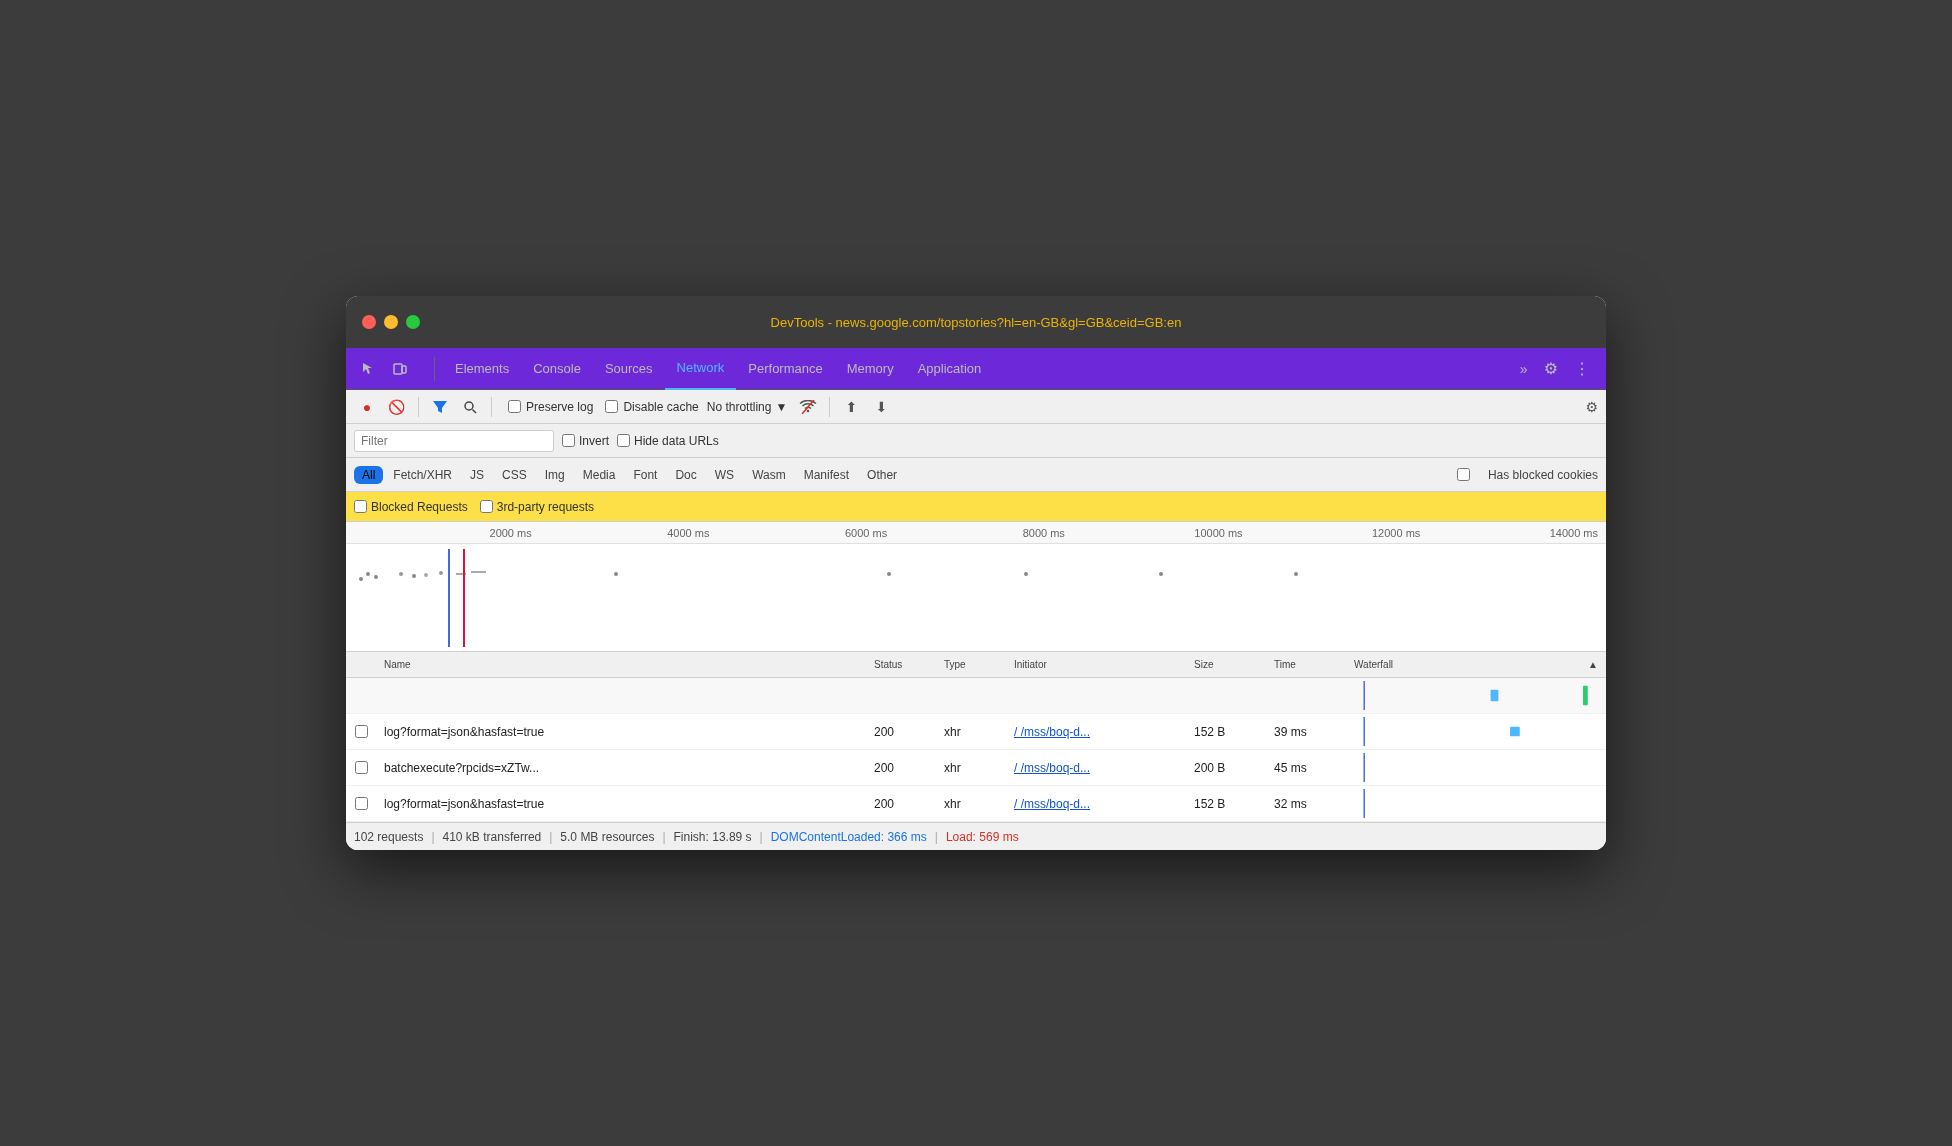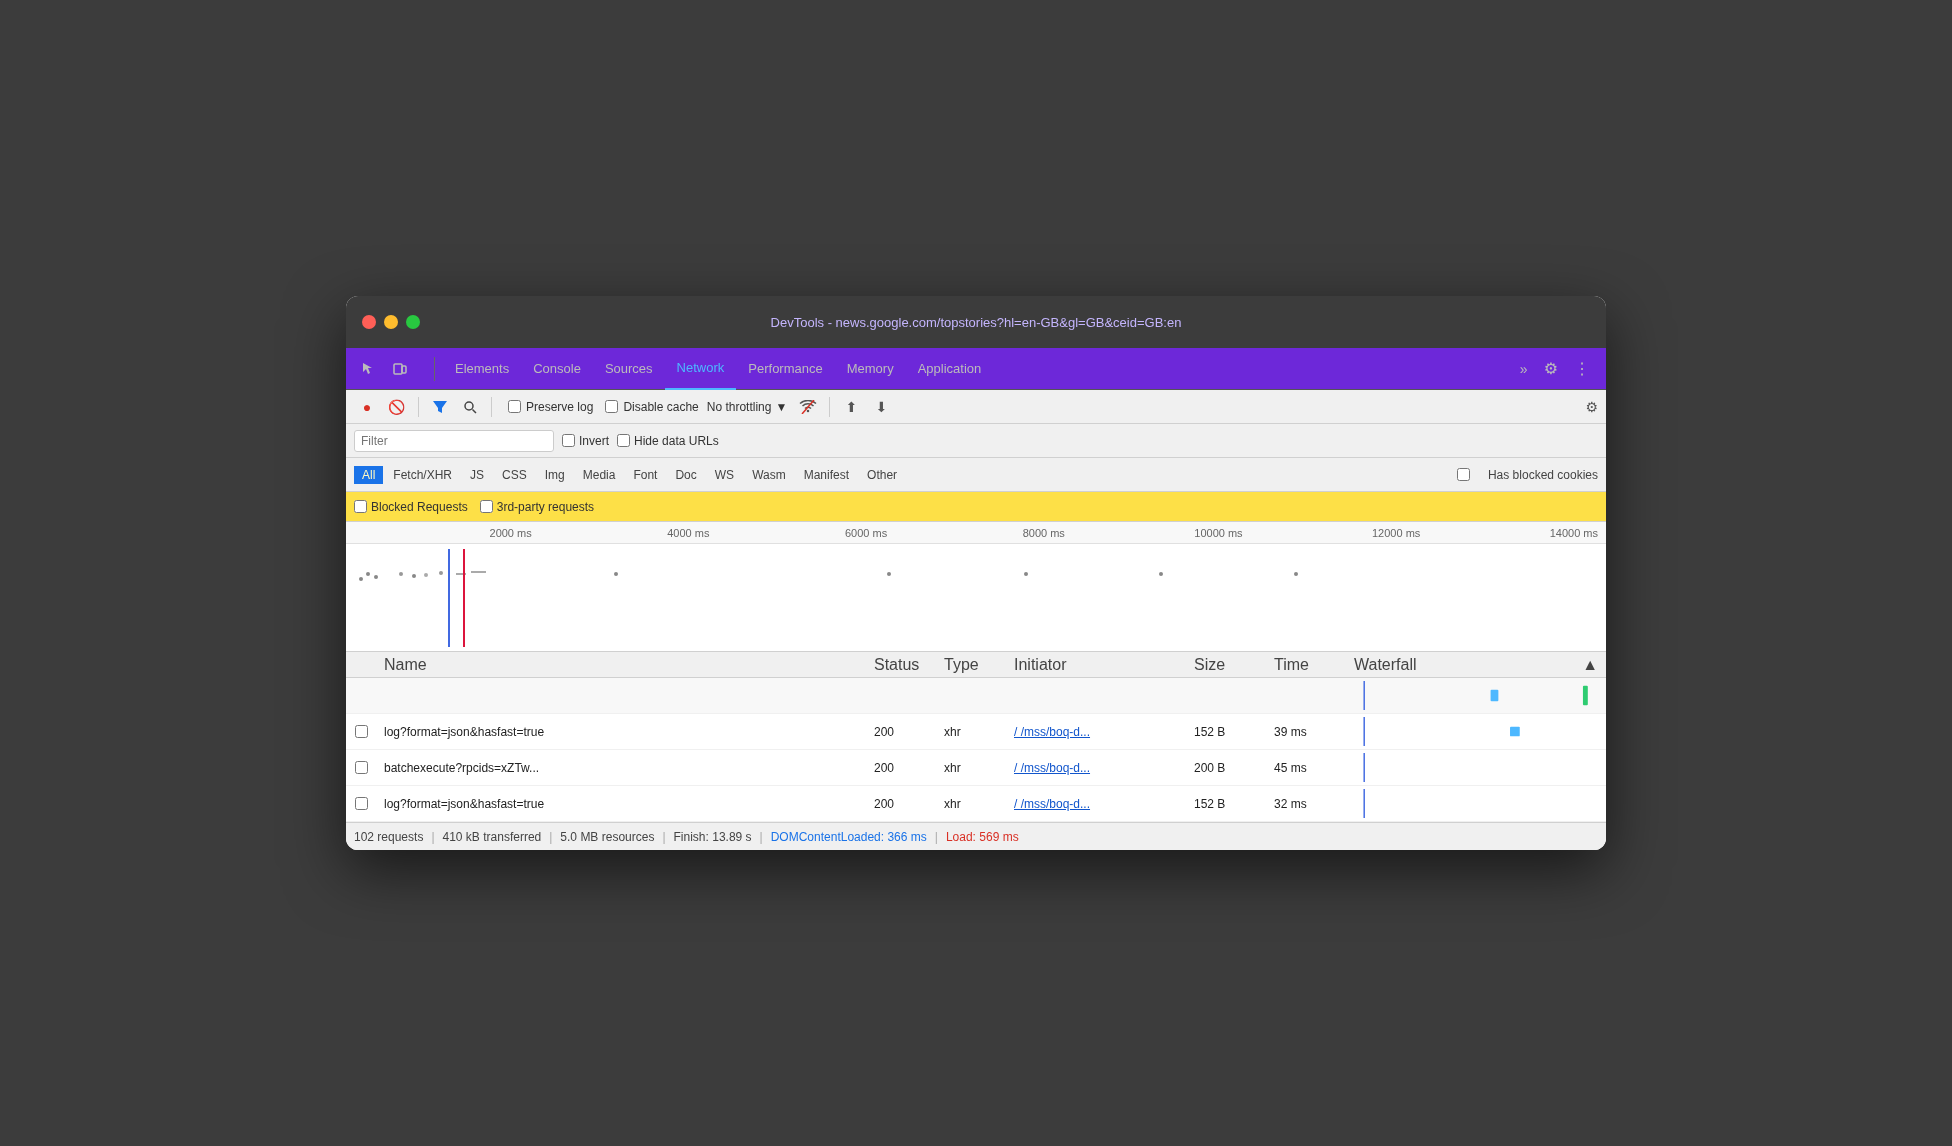--- a/index.html
+++ b/index.html
@@ -36,21 +36,21 @@
       height: 14px;
       border-radius: 50%;
     }
     .tl-red { background: #ff5f57; }
     .tl-yellow { background: #febc2e; }
     .tl-green { background: #28c840; }
     .window-title {
       position: absolute;
       left: 50%;
       transform: translateX(-50%);
-      color: #c4b5fd;
+      color: #eab308;
       font-size: 13px;
       font-weight: 500;
       white-space: nowrap;
     }
     .devtools-body {
       background: #f0f0f0;
     }
     
     .tabs-bar {
       background: #6d28d9;
@@ -219,22 +219,22 @@
       font-size: 12px;
       color: #444;
       cursor: pointer;
       border-radius: 3px;
       border: none;
       background: transparent;
       white-space: nowrap;
     }
     .type-filter-btn.active {
       background: #1a73e8;
-      color: #fef9c3;
-      border-radius: 0;
+      color: #000000;
+      border-radius: 6px;
     }
     .type-filters-spacer { flex: 1; }
     .blocked-cookies-label {
       display: flex;
       align-items: center;
       gap: 18px;
       font-size: 12px;
       color: #444;
     }
     
@@ -278,21 +278,21 @@
     .network-table {
       width: 100%;
       background: #fff;
     }
     .table-header {
       display: flex;
       align-items: center;
       height: 26px;
       background: #f0f0f0;
       border-bottom: 1px solid #d0d0d0;
-      font-size: 16px;
+      font-size: 10px;
       color: #444;
       font-weight: 500;
     }
     .col-checkbox { width: 30px; flex-shrink: 0; display: flex; align-items: center; justify-content: center; }
     .col-name { flex: 1; padding: 0 8px; }
     .col-status { width: 70px; flex-shrink: 0; padding: 0 8px; }
     .col-type { width: 70px; flex-shrink: 0; padding: 0 8px; }
     .col-initiator { width: 180px; flex-shrink: 0; padding: 0 8px; }
     .col-size { width: 80px; flex-shrink: 0; padding: 0 8px; }
     .col-time { width: 80px; flex-shrink: 0; padding: 0 8px; }

